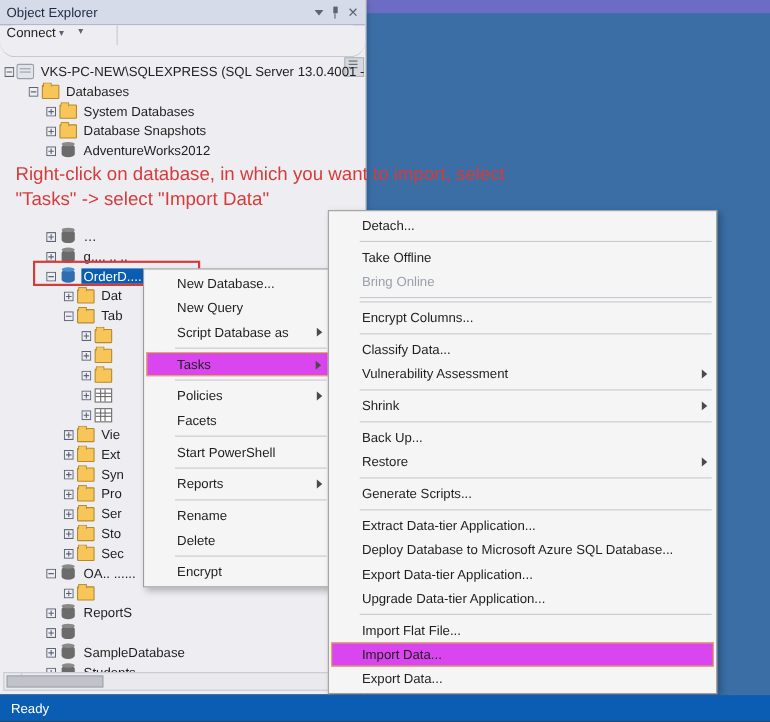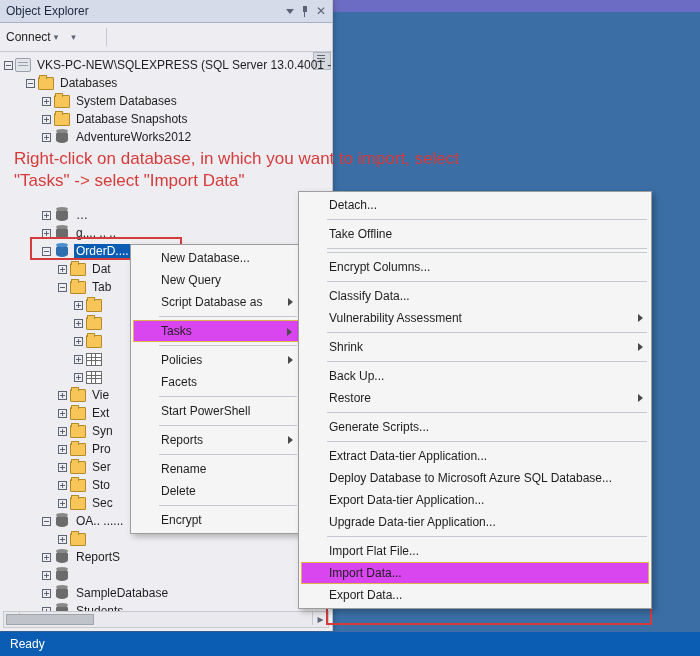--- a/index.html
+++ b/index.html
@@ -6,21 +6,21 @@
   .stage{position:relative;width:700px;height:656px;background:#3a6ea5;overflow:hidden;}
   .panel{position:absolute;left:0;top:0;width:332px;height:631px;background:#eeeef2;border-right:1px solid #c0c3c9;box-shadow:0 0 6px rgba(0,0,0,.3);}
   .panel-title{display:flex;align-items:center;height:22px;background:#d6dbe9;border-bottom:1px solid #a8b0c2;padding:0 6px;font-size:12px;color:#1b293e;}
   .panel-title .spacer{flex:1;}
   .wa{display:flex;align-items:center;gap:6px;}
   .tri{display:inline-block;width:0;height:0;border-left:4px solid transparent;border-right:4px solid transparent;border-top:5px solid #5b6375;}
   .pin{display:inline-block;width:10px;height:10px;position:relative;}
   .pin:before{content:"";position:absolute;left:3px;top:0;width:4px;height:6px;background:#5b6375;}
   .pin:after{content:"";position:absolute;left:4.5px;top:6px;width:1px;height:5px;background:#5b6375;}
   .x-icon{font-size:12px;color:#5b6375;}
-  .toolbar{display:flex;align-items:center;height:28px;border-bottom:1px solid #c6c9cf;padding:0 6px;gap:10px;background:#eeeef2;}
+  .toolbar{display:flex;align-items:flex-start;height:28px;border-bottom:1px solid #c6c9cf;padding:0 6px;gap:10px;background:#eeeef2;border-radius:14px;}
   .toolbar .sep{width:1px;height:18px;background:#c6c9cf;}
   .tb-btn{display:flex;align-items:center;gap:3px;color:#1e1e1e;}
   .tree{position:relative;padding:4px 0 0 4px;overflow:hidden;height:560px;}
   .row{display:flex;align-items:center;height:18px;white-space:nowrap;}
   .tw{display:inline-flex;align-items:center;justify-content:center;width:12px;height:12px;margin-right:2px;color:#5b6375;}
   .tw svg{width:9px;height:9px;}
   .ind{display:inline-block;height:1px;}
   .nicon{width:16px;height:14px;display:inline-flex;align-items:center;justify-content:center;margin-right:4px;}
   .folder{width:14px;height:11px;background:#f8c558;border:1px solid #b58a2b;border-radius:1px;position:relative;}
   .folder:before{content:"";position:absolute;left:0;top:-3px;width:6px;height:3px;background:#f8c558;border:1px solid #b58a2b;border-bottom:none;border-radius:1px 1px 0 0;}
@@ -564,20 +564,23 @@
     </div>
 
   <div class="menu m2" id="menu2">
       <div class="mi">
         <span>Detach...</span>
       </div>
       <div class="msep"></div>
       <div class="mi">
         <span>Take Offline</span>
       </div>
+      <div class="mi disabled">
+        <span>Bring Online</span>
+      </div>
       <div class="msep"></div>
       <div class="msep"></div>
       <div class="mi">
         <span>Encrypt Columns...</span>
       </div>
       <div class="msep"></div>
       <div class="mi">
         <span>Classify Data...</span>
       </div>
       <div class="mi">

